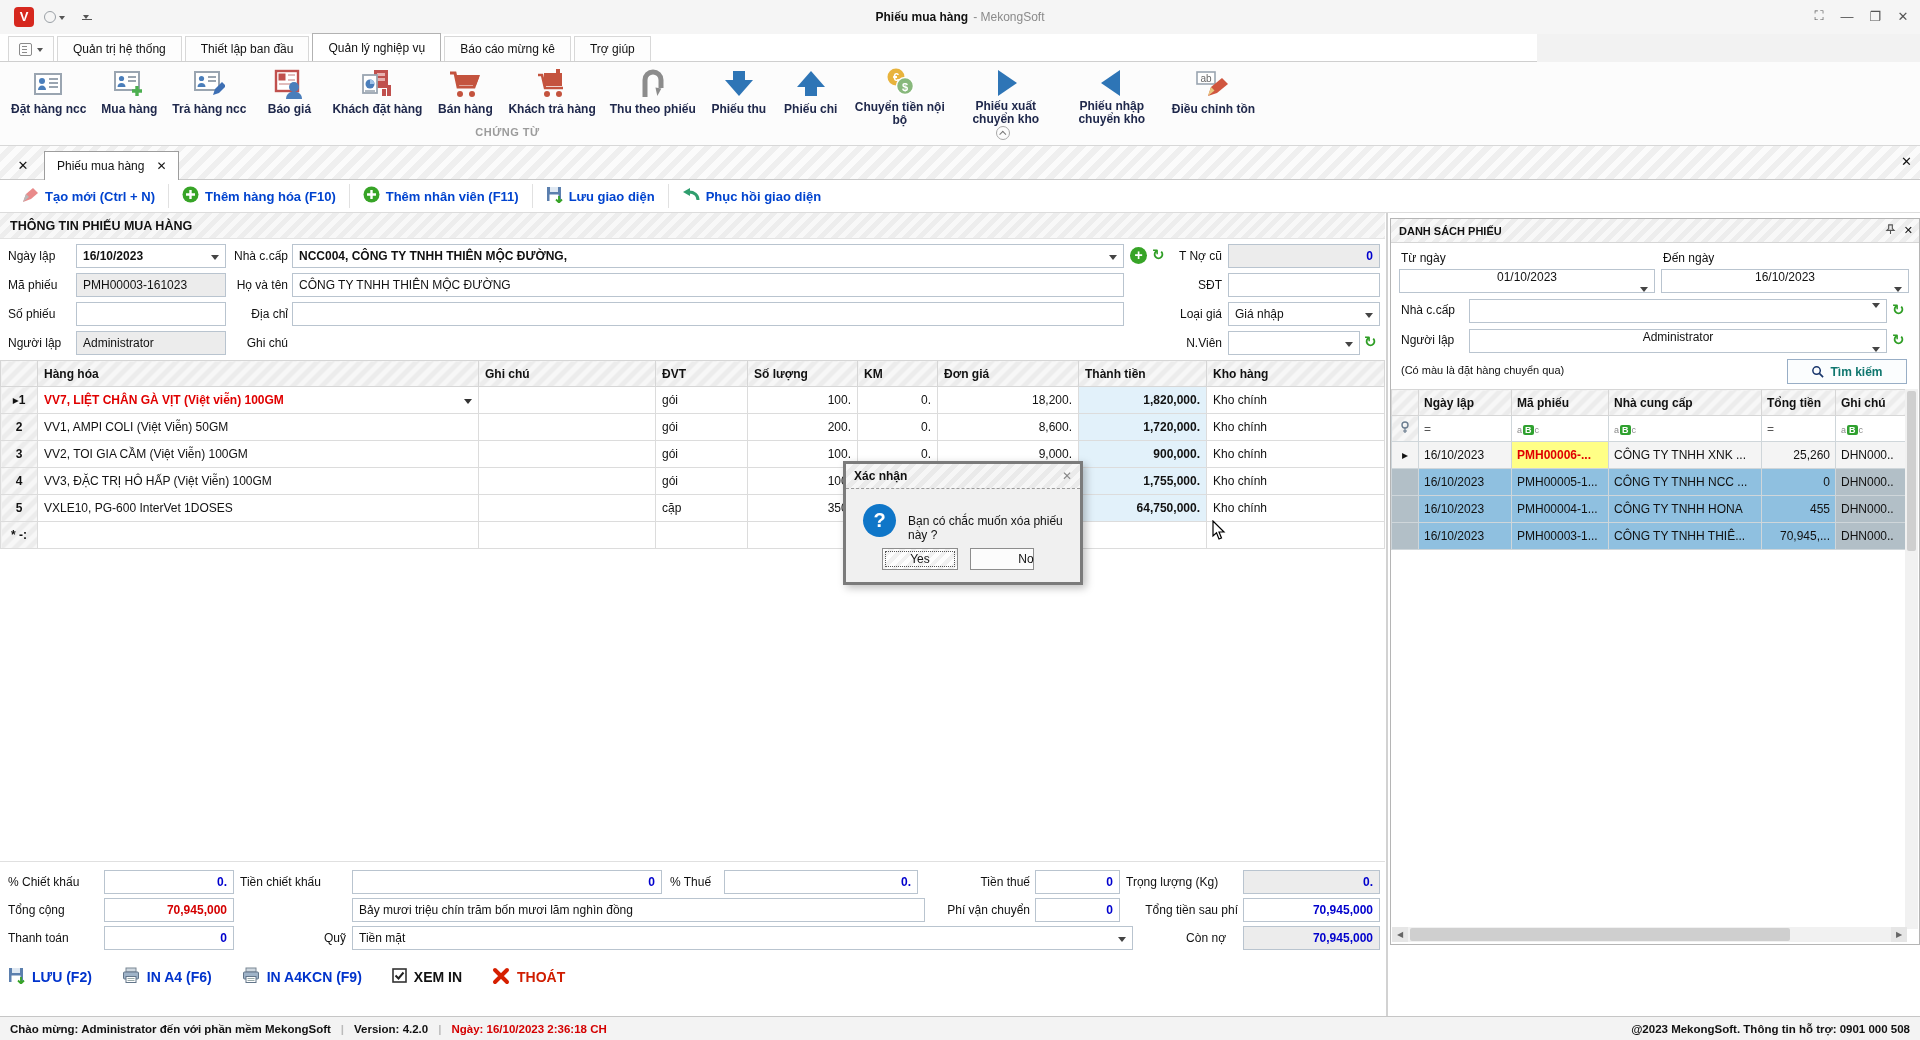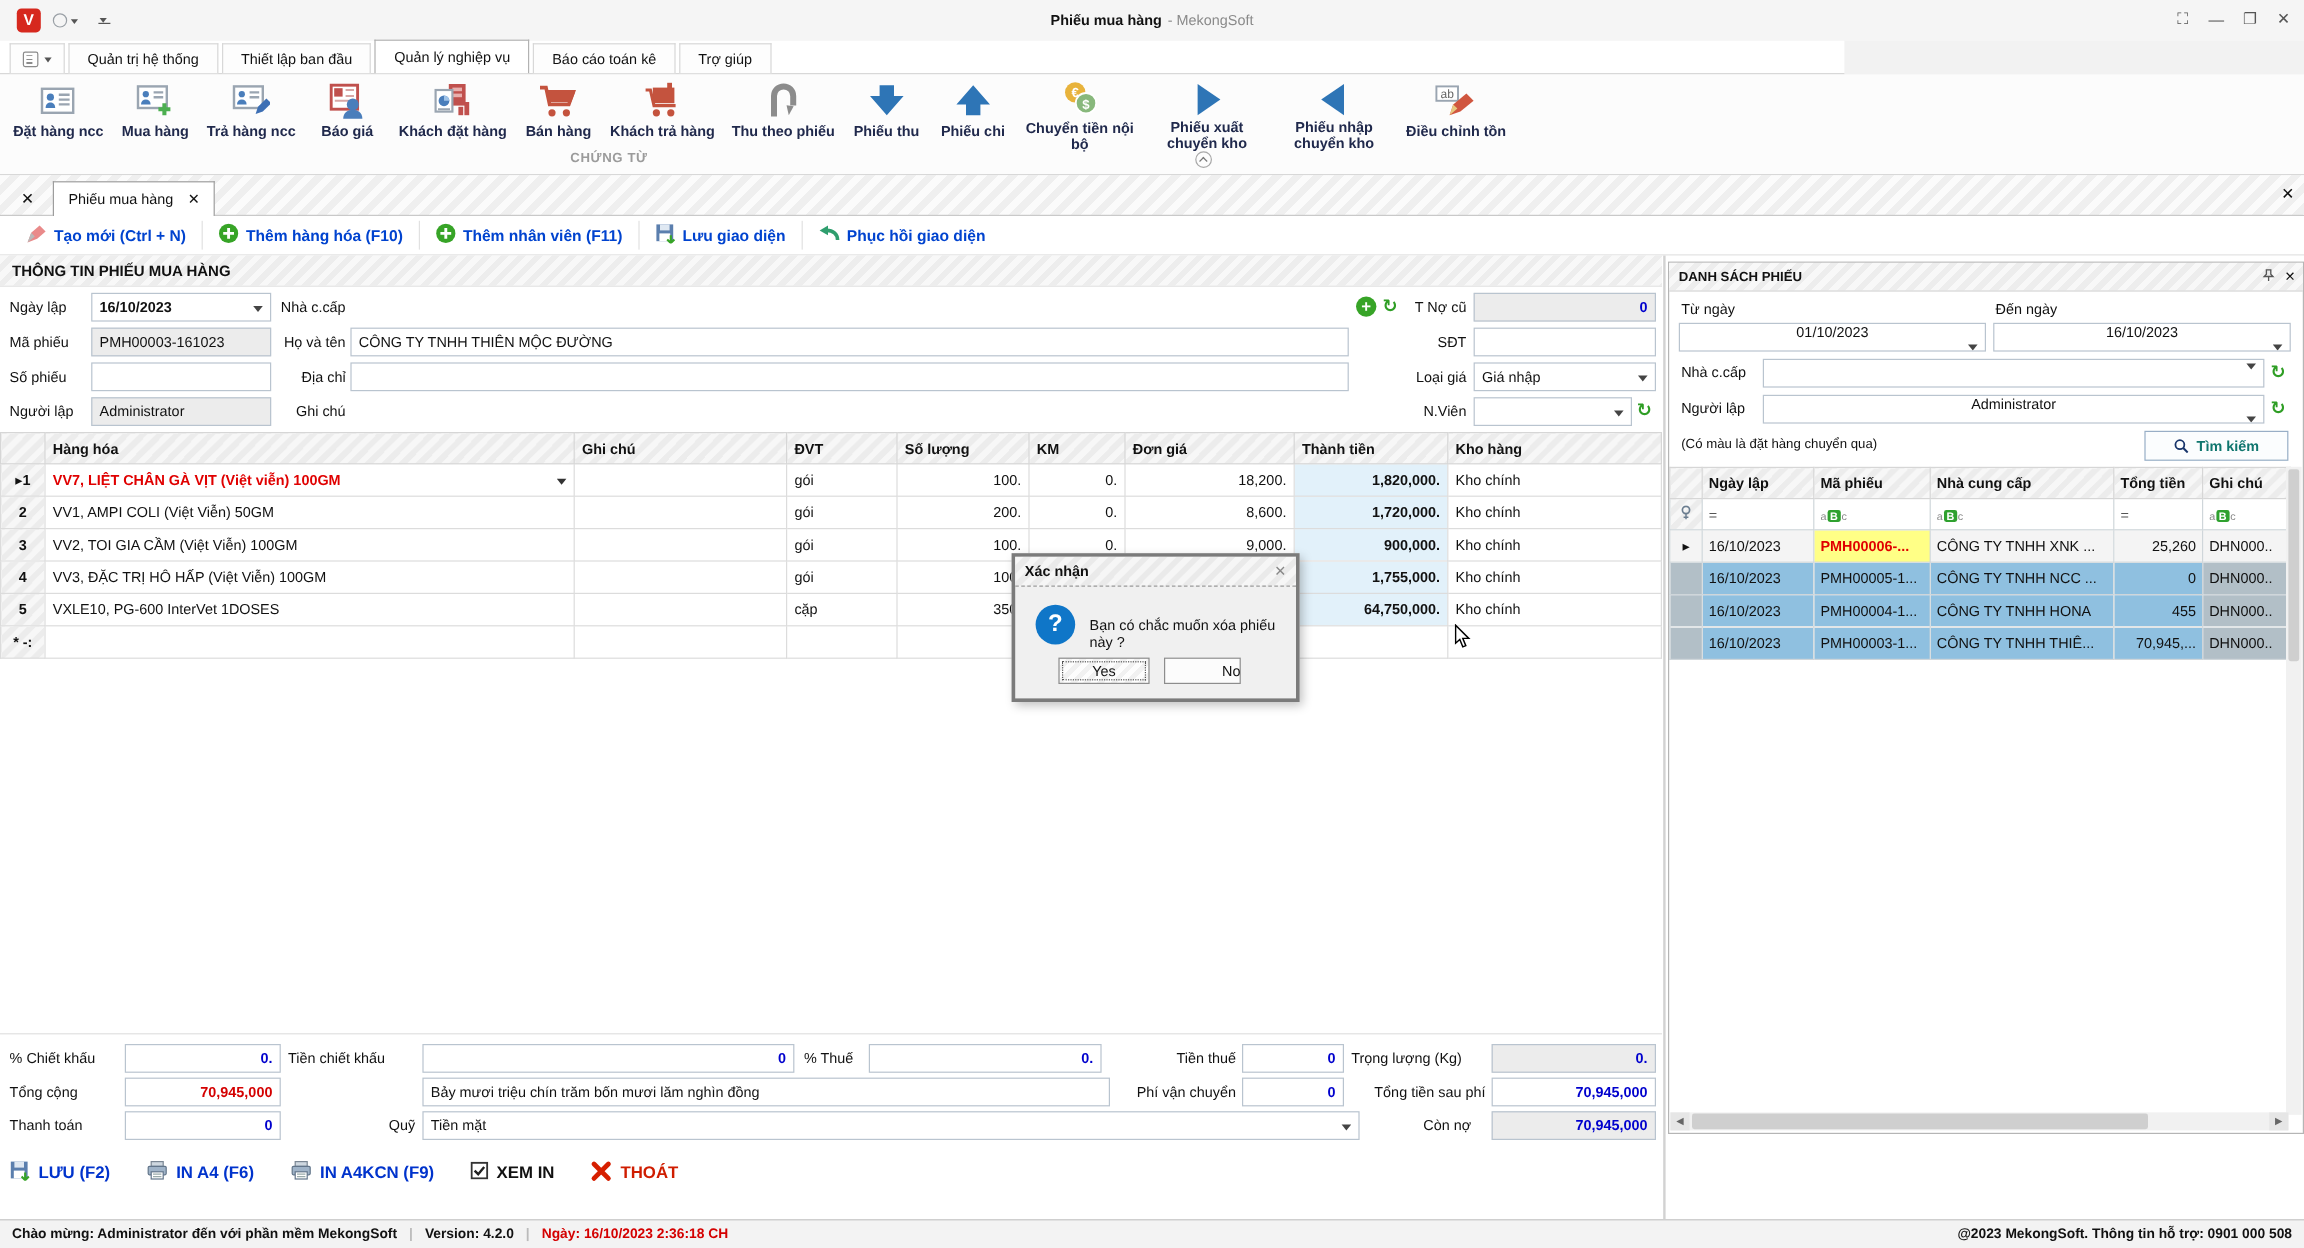--- a/index.html
+++ b/index.html
@@ -199,21 +199,21 @@
 </div>
 
 <div id="menubar">
   <div class="mtab icon-tab">
     <span class="mini-list"></span>
       <span class="dd-tri"></span>
   </div>
 <div class="mtab">Quản trị hệ thống</div>
     <div class="mtab">Thiết lập ban đầu</div>
     <div class="mtab active">Quản lý nghiệp vụ</div>
-    <div class="mtab">Báo cáo toán kê</div>
+    <div class="mtab">Báo cáo mừng kê</div>
     <div class="mtab">Trợ giúp</div>
   </div>
 
 <div id="ribbon">
   <div id="ribbon-items">
       <div class="rib-item">
         <span class="rib-icon">
           <svg width="32" height="32" viewBox="0 0 32 32">
             <rect x="2" y="6" width="26" height="20" fill="#fff" stroke="#9aa5b1" stroke-width="2"></rect>
             <circle cx="9" cy="13" r="3" fill="#4a7ebb"></circle>
@@ -421,20 +421,24 @@
   <div id="vdivider"></div>
 
   <div id="section-title" class="hatch">THÔNG TIN PHIẾU MUA HÀNG</div>
 
   <div class="lbl" style="left:8px;top:31px;width:64px">Ngày lập</div>
   <div class="fld bold" style="left:76px;top:31px;width:150px">
     <span>16/10/2023</span>
       <span class="dd"></span>
     </div>
   <div class="lbl r" style="left:222px;top:31px;width:66px">Nhà c.cấp</div>
+  <div class="fld bold" style="left:292px;top:31px;width:832px">
+    <span>NCC004, CÔNG TY TNHH THIÊN MỘC ĐƯỜNG,</span>
+      <span class="dd"></span>
+    </div>
   <div class="gplus" style="position:absolute;left:1130px;top:34px">+</div>
   <div class="grefresh" style="position:absolute;left:1152px;top:33px">↻</div>
   <div class="lbl r" style="left:1158px;top:31px;width:64px">T Nợ cũ</div>
   <div class="fld ro" style="left:1228px;top:31px;width:152px">
     <span class="numv">0</span>
     </div>
 
   <div class="lbl" style="left:8px;top:60px;width:64px">Mã phiếu</div>
   <div class="fld ro" style="left:76px;top:60px;width:150px">
     <span>PMH00003-161023</span>

